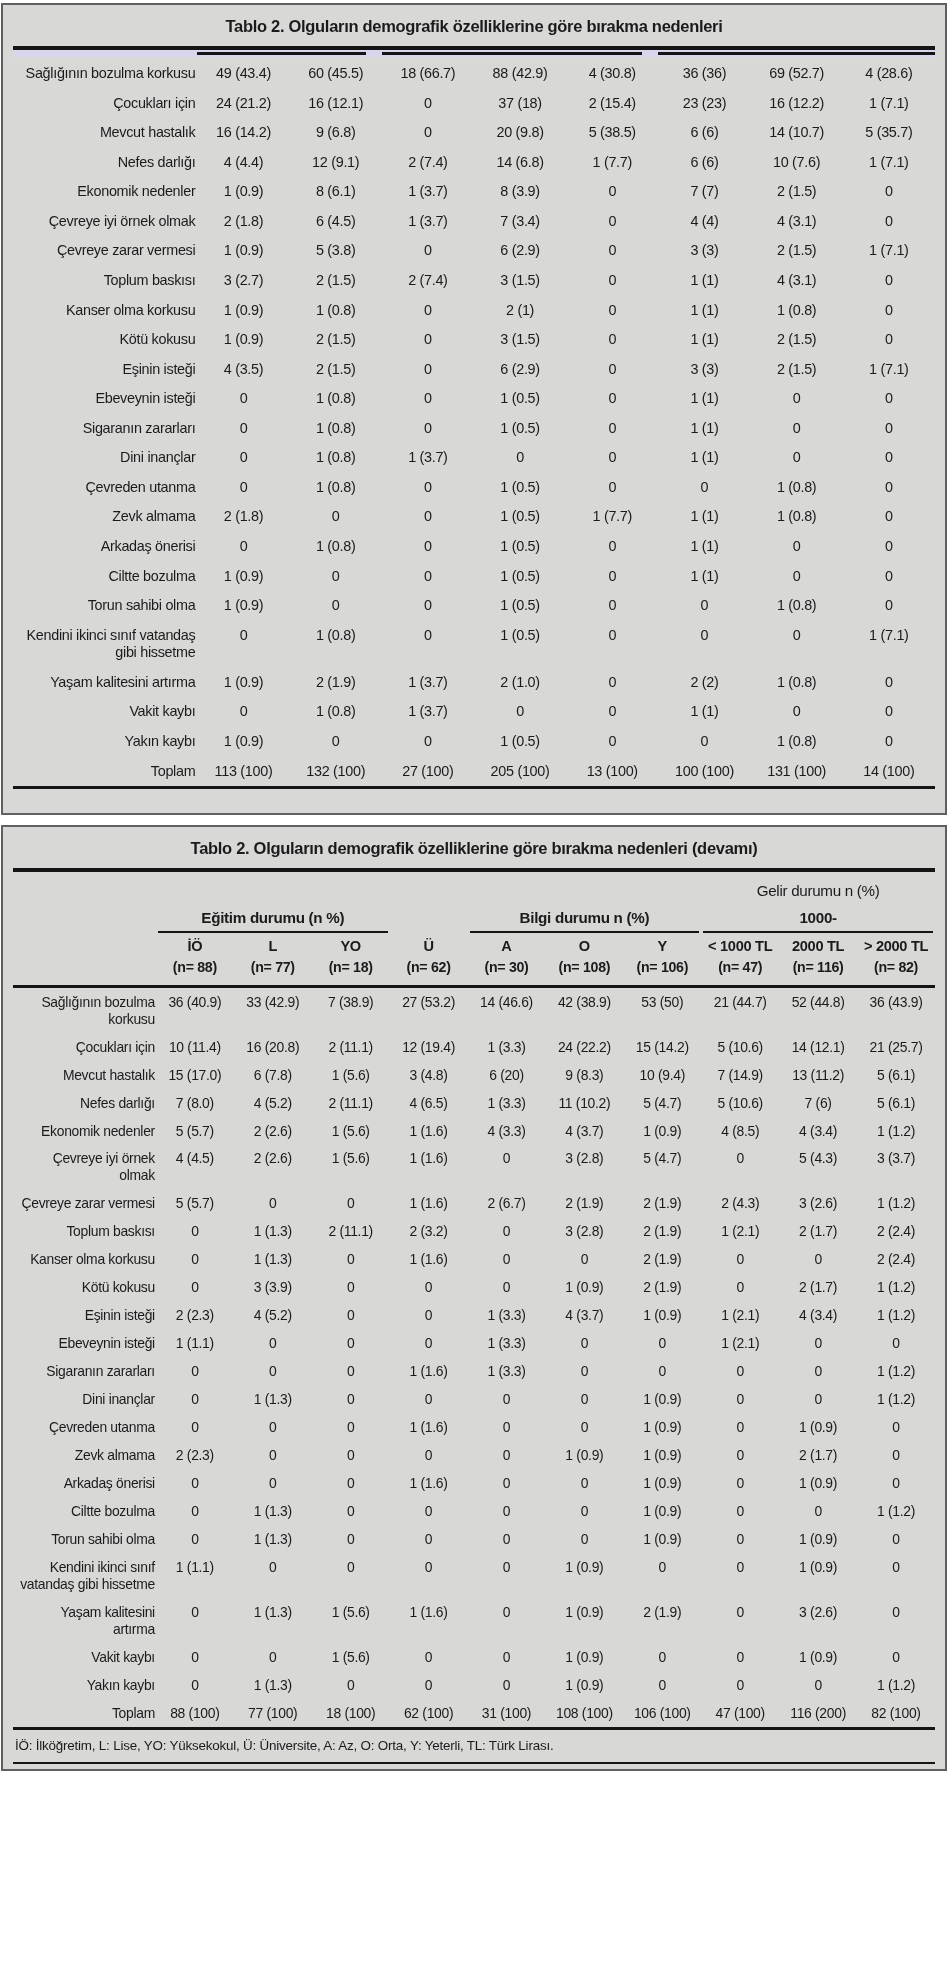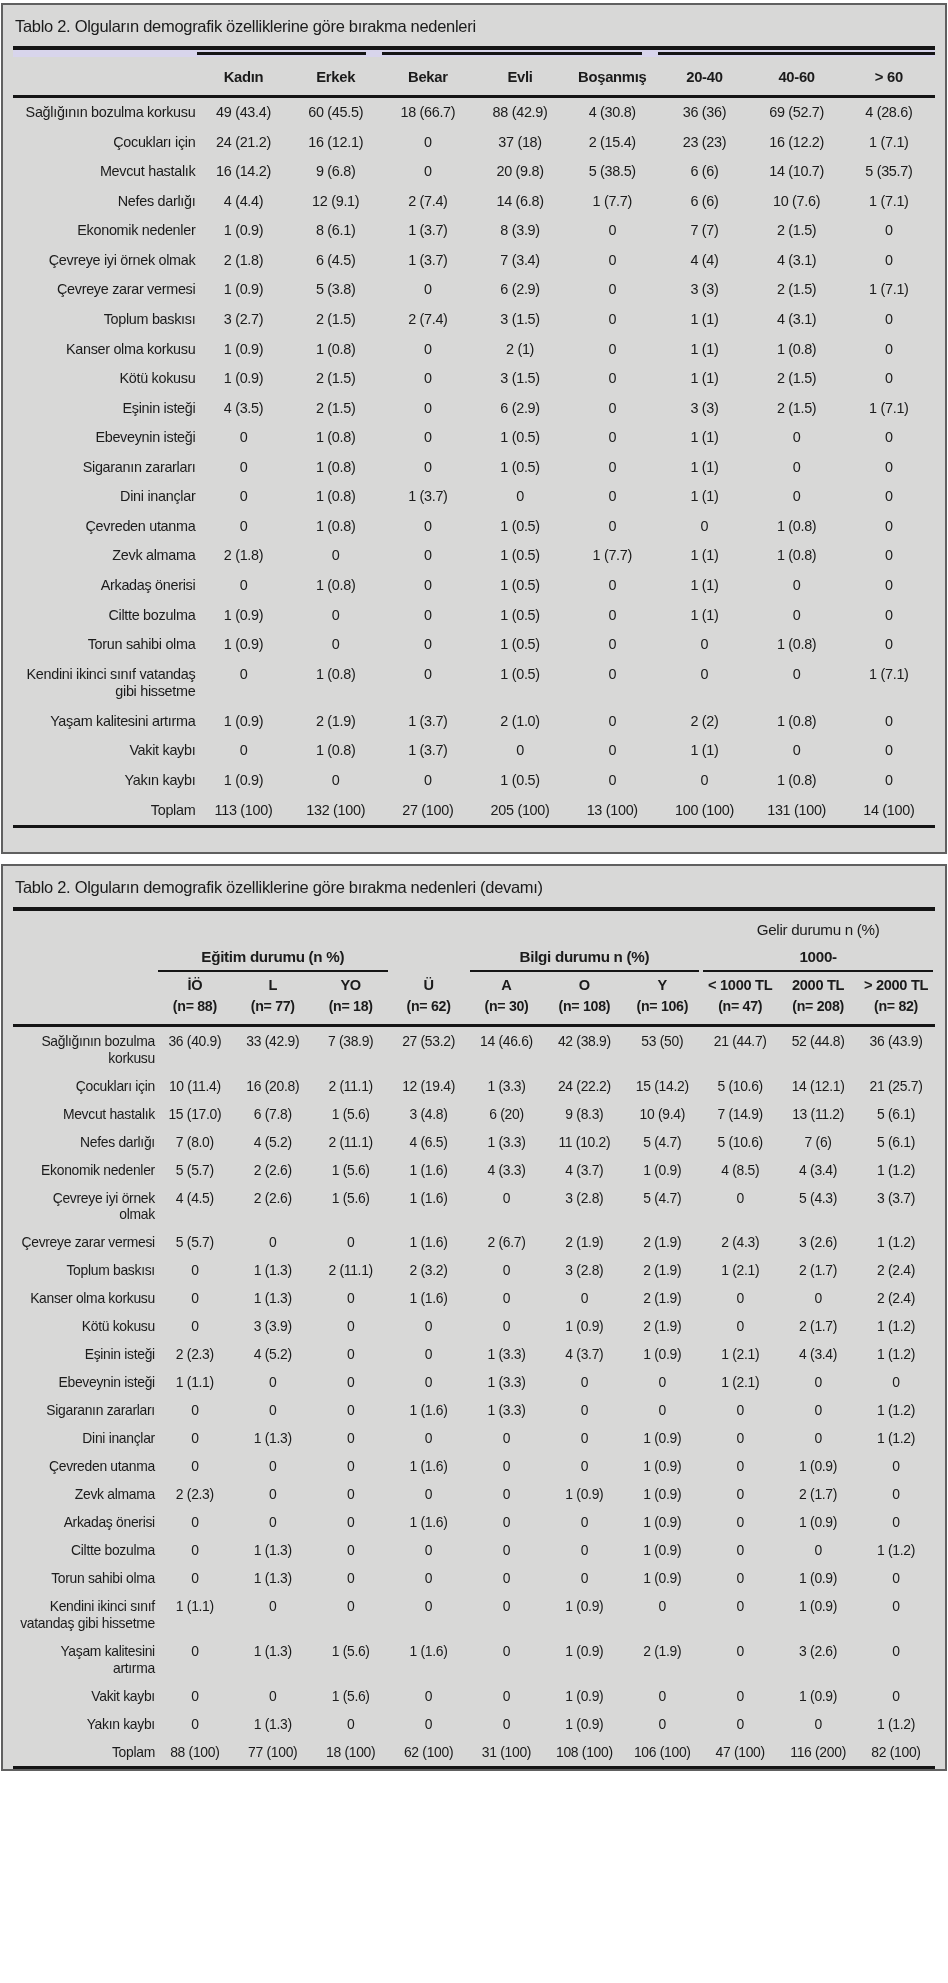--- a/index.html
+++ b/index.html
@@ -11,24 +11,25 @@
   .page { width:948px; box-sizing:border-box; padding:3px 1px; }
 
   .tbl-box {
     box-sizing:border-box;
     background:#d8d8d7;
     border:2px solid #606060;
     padding:0 10px;
     margin-bottom:10px;
   }
   .tbl-title {
-    font-weight:normal;
+    font-weight:bold;
     font-size:16.5px;
     letter-spacing:-0.3px;
     padding:12px 2px 10px 2px;
+    text-align:center;
   }
   .title-rule { height:4px; background:#151515; }
 
   table { border-collapse:collapse; width:100%; table-layout:fixed; }
   th, td {
     font-size:14.4px;
     letter-spacing:-0.3px;
     line-height:1.22;
     padding:6px 2px;
     text-align:center;
@@ -97,31 +98,20 @@
             <td colspan="2">
               <div class="lav black"></div>
             </td>
             <td colspan="3">
               <div class="lav black"></div>
             </td>
             <td colspan="3">
               <div class="lav black nogap"></div>
             </td>
           </tr>
-          <tr class="subhead">
-            <td class="lbl hline"></td>
-            <th class="hline">Kadın</th>
-            <th class="hline">Erkek</th>
-            <th class="hline">Bekar</th>
-            <th class="hline">Evli</th>
-            <th class="hline">Boşanmış</th>
-            <th class="hline">20-40</th>
-            <th class="hline">40-60</th>
-            <th class="hline">&gt; 60</th>
-          </tr>
         </thead>
       <tbody id="t1-body">
           <tr>
             <td class="lbl">Sağlığının bozulma korkusu</td>
             <td>49 (43.4)</td>
             <td>60 (45.5)</td>
             <td>18 (66.7)</td>
             <td>88 (42.9)</td>
             <td>4 (30.8)</td>
             <td>36 (36)</td>
@@ -437,21 +427,21 @@
           <tr class="nrow">
             <td class="lbl hline"></td>
             <th class="hline">(n= 88)</th>
             <th class="hline">(n= 77)</th>
             <th class="hline">(n= 18)</th>
             <th class="hline">(n= 62)</th>
             <th class="hline">(n= 30)</th>
             <th class="hline">(n= 108)</th>
             <th class="hline">(n= 106)</th>
             <th class="hline">(n= 47)</th>
-            <th class="hline">(n= 208)</th>
+            <th class="hline">(n= 116)</th>
             <th class="hline">(n= 82)</th>
           </tr>
         </thead>
       <tbody id="t2-body">
           <tr>
             <td class="lbl">Sağlığının bozulma korkusu</td>
             <td>36 (40.9)</td>
             <td>33 (42.9)</td>
             <td>7 (38.9)</td>
             <td>27 (53.2)</td>
@@ -756,15 +746,16 @@
             <td>62 (100)</td>
             <td>31 (100)</td>
             <td>108 (100)</td>
             <td>106 (100)</td>
             <td>47 (100)</td>
             <td>116 (200)</td>
             <td>82 (100)</td>
           </tr>
         </tbody>
     </table>
+    <div class="footnote">İÖ: İlköğretim, L: Lise, YO: Yüksekokul, Ü: Üniversite, A: Az, O: Orta, Y: Yeterli, TL: Türk Lirası.</div>
   </section>
 
 </div>
 
 </body></html>

